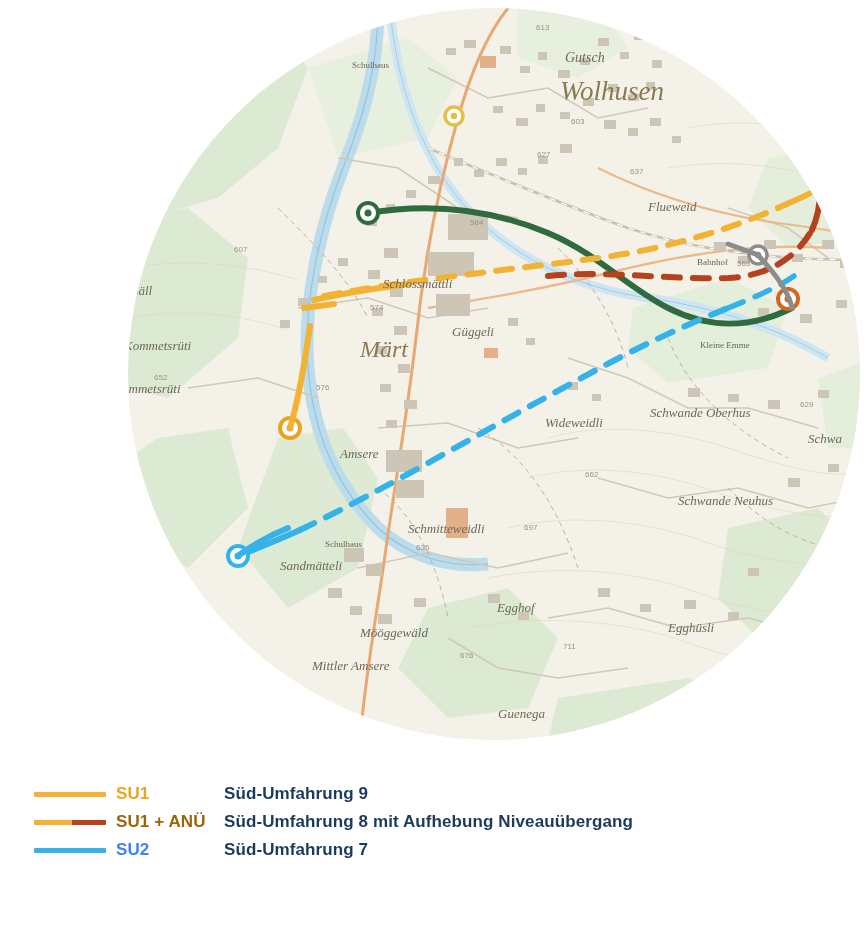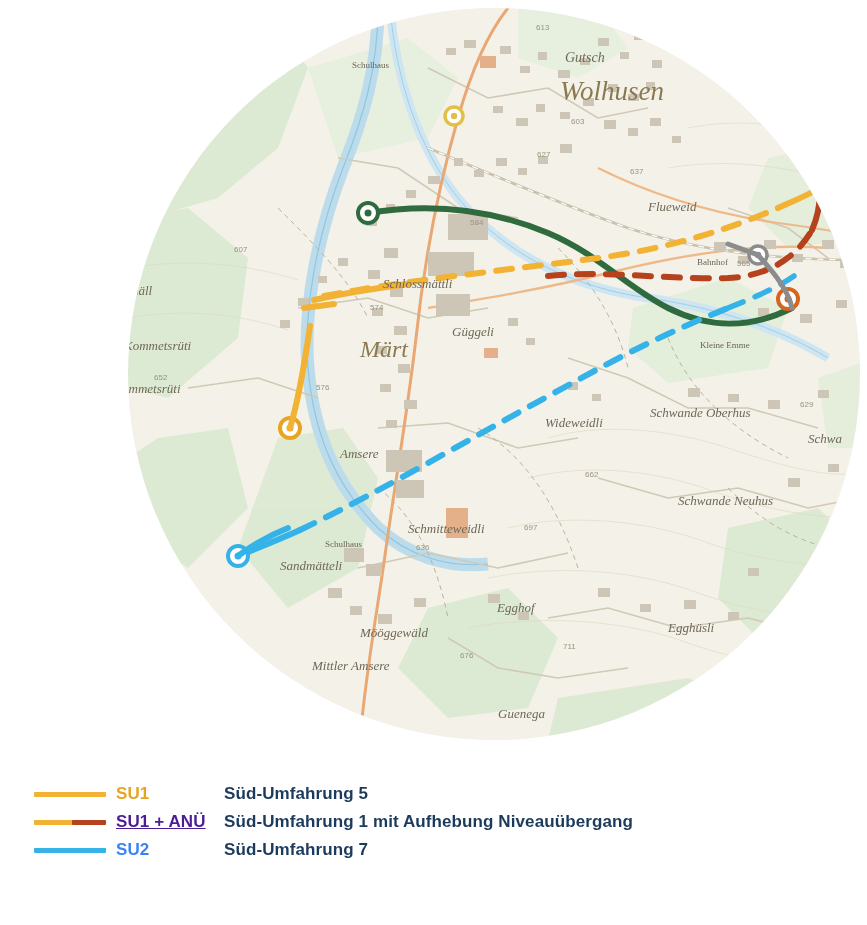--- a/index.html
+++ b/index.html
@@ -345,29 +345,29 @@
     </svg>
   </div>
 </div>
 
 <div id="legend">
   <div class="legend-row">
     <div class="legend-swatch">
       <div class="bar" style="left:0; width:72px; background:#f2b233;"></div>
     </div>
     <div class="legend-code" style="color:#e8a41f;">SU1</div>
-    <div class="legend-label">Süd-Umfahrung 5</div>
+    <div class="legend-label">Süd-Umfahrung 9</div>
   </div>
   <div class="legend-row">
     <div class="legend-swatch">
       <div class="bar" style="left:0; width:40px; background:#f2b233;"></div>
       <div class="bar" style="left:38px; width:34px; background:#b5411d;"></div>
     </div>
-    <div class="legend-code" style="color:#4c1d95;text-decoration:underline;">SU1 + ANÜ</div>
-    <div class="legend-label">Süd-Umfahrung 1 mit Aufhebung Niveauübergang</div>
+    <div class="legend-code" style="color:#a16207;">SU1 + ANÜ</div>
+    <div class="legend-label">Süd-Umfahrung 8 mit Aufhebung Niveauübergang</div>
   </div>
   <div class="legend-row">
     <div class="legend-swatch">
       <div class="bar" style="left:0; width:72px; background:#35b3e8;"></div>
     </div>
     <div class="legend-code" style="color:#3b82f6;">SU2</div>
     <div class="legend-label">Süd-Umfahrung 7</div>
   </div>
 </div>
 

